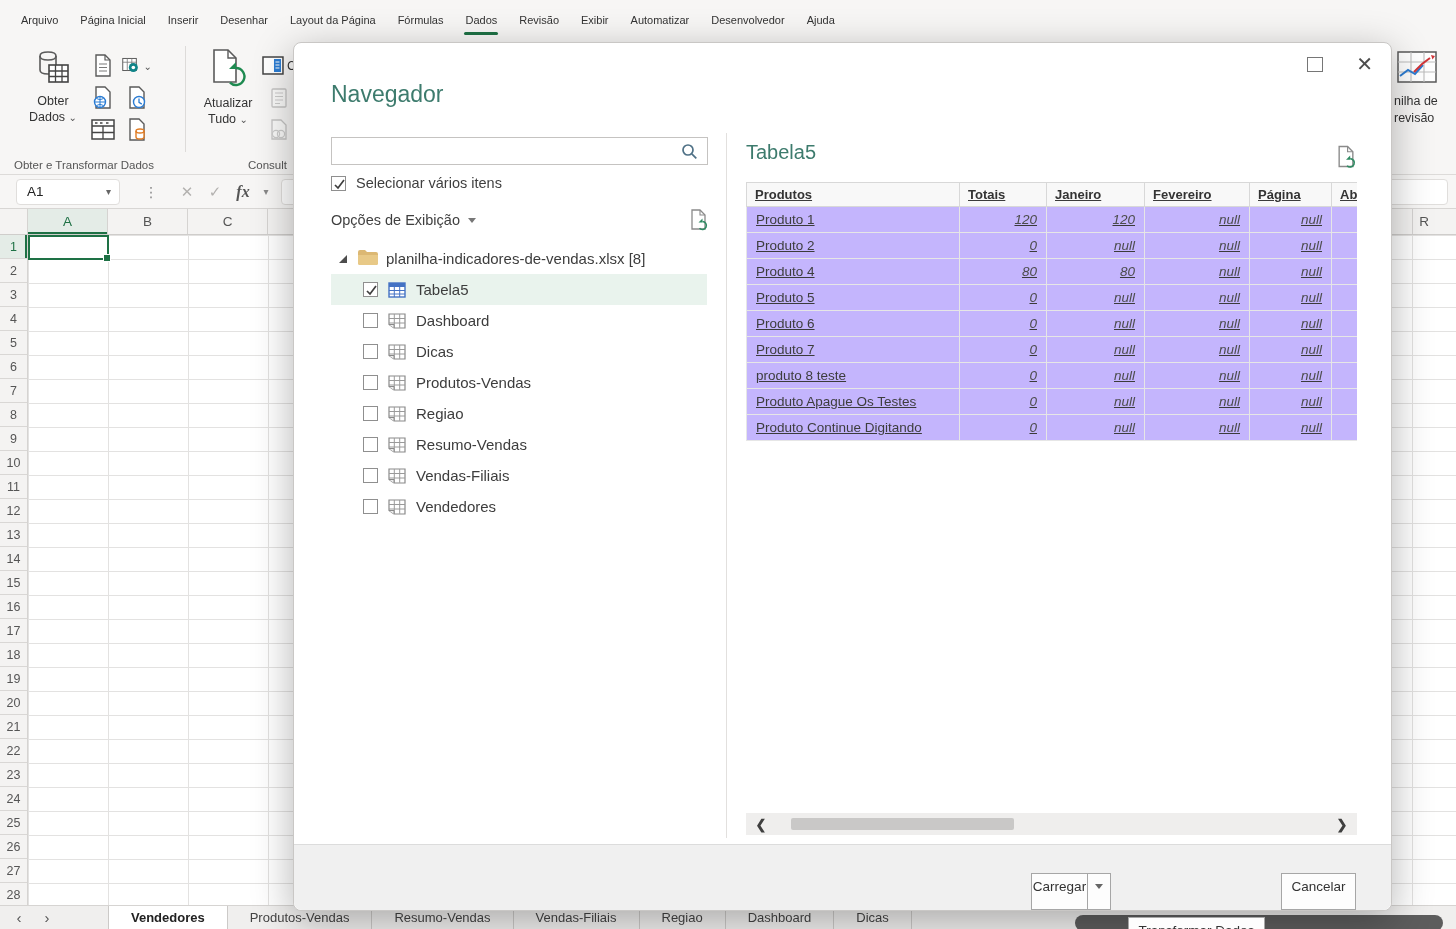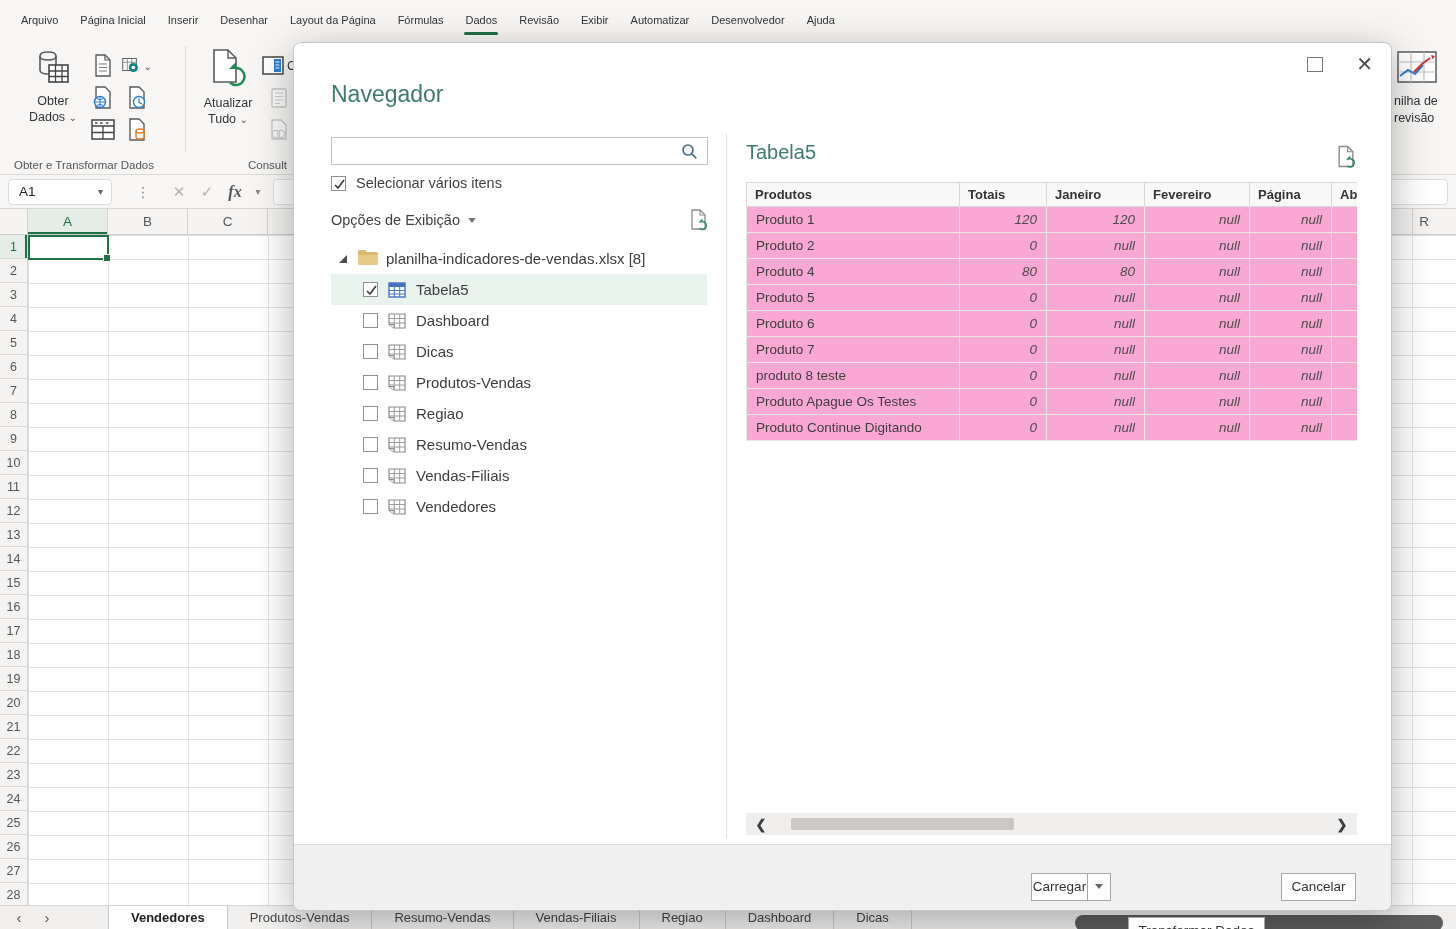--- a/index.html
+++ b/index.html
@@ -24,21 +24,21 @@
   .grp-sep { position:absolute; top:6px; bottom:22px; width:1px; background:#dddbd9; }
   .small-icons { position:absolute; display:grid; grid-template-columns:30px 30px; grid-auto-rows:32px; column-gap:4px; }
   .si { display:flex; align-items:center; justify-content:center; }
   #forecast-part { position:absolute; right:0; top:8px; width:62px; overflow:hidden;
     text-align:left; font-size:12.5px; color:#333; }
   #forecast-part .blabel{ line-height:17px; white-space:nowrap; }
 
   
   #formulabar { position:absolute; left:0; top:175px; width:1456px; height:34px;
     background:#f7f6f5; border-bottom:1px solid #d8d6d4; display:flex; align-items:center; }
-  #namebox { width:104px; height:26px; margin-left:8px; background:#fff; border:1px solid #e0dedc;
+  #namebox { width:104px; height:26px; margin-left:16px; background:#fff; border:1px solid #e0dedc;
     border-radius:4px; display:flex; align-items:center; font-size:13.5px; color:#222; padding-left:10px;gap:13px; }
   #namebox .nb-chev { margin-left:auto; margin-right:8px; color:#666; font-size:10px; }
   .fb-dots { color:#888; margin:0 14px 0 24px; font-size:14px; letter-spacing:1px; }
   .fb-ico { width:28px; text-align:center; font-size:15px; color:#b3b1af; }
   .fb-fx { font-family:"Liberation Serif", serif; font-style:italic; font-weight:bold; color:#555; font-size:16px; }
   #formula-input { flex:1; height:26px; background:#fff; border:1px solid #e0dedc;
     border-radius:4px; margin:0 8px 0 6px; }
 
   
   #grid { position:absolute; left:0; top:209px; width:340px; height:697px; background:#fff; }
@@ -105,38 +105,38 @@
   .tree-row.selected { background:#e9f3ed; }
   .exp-tri { width:0; height:0; border-left:8px solid transparent; border-bottom:8px solid #4d4d4d; margin-right:2px; }
   .tree-label { white-space:nowrap; }
 
   #pane-divider { position:absolute; left:432px; top:90px; height:705px; width:1px; background:#e2e0de; }
 
   
   #preview-title { position:absolute; left:452px; top:98px; font-size:20px; color:#3d7b6d; }
   #preview-refresh { position:absolute; left:1042px; top:102px; }
   #preview-wrap { position:absolute; left:452px; top:139px; width:611px; height:292px; overflow:hidden; }
-  table#preview { border-collapse:collapse; table-layout:fixed; width:675px; background:#f9a8d4; }
+  table#preview { border-collapse:collapse; table-layout:fixed; width:675px; background:#c4b5fd;text-decoration:underline; }
   #preview th { font-size:13px; font-weight:bold; color:#333; text-align:left; background:#f8f8f8;
     border:1px solid #d8d8d8; border-left:none; padding:3px 8px; height:24px; }
   #preview th:first-child { border-left:1px solid #d8d8d8; }
   #preview td { font-size:13.5px; color:#3d3d3d; border-bottom:1px solid #e6e6e6; border-right:1px solid #e6e6e6;
     padding:3px 9px; height:26px; white-space:nowrap; overflow:hidden; }
   #preview td:first-child { border-left:1px solid #e6e6e6; }
   #preview td.val { text-align:right; font-style:italic; color:#4c4c4c; }
   #hscroll { position:absolute; left:452px; top:770px; width:611px; height:22px; background:#efeeed;
     display:flex; align-items:center; }
   #hscroll .arr { width:30px; text-align:center; color:#3f3f3f; font-size:13px; font-weight:bold; }
   #hs-thumb { position:absolute; left:45px; top:5px; width:223px; height:12px; background:#c9c8c7; border-radius:2px; }
   #hscroll .arr.right { position:absolute; right:0; }
 
   
   #dlg-footer { position:absolute; left:0; bottom:0; width:100%; height:66px; background:#f0f0f0;
     border-top:1px solid #dcdcdc; border-radius:0 0 8px 8px; }
-  .btn { position:absolute; top:28px; height:28px; background:#fdfdfd; border:1px solid #a6a6a6;
+  .btn { position:absolute; top:28px; height:37px; background:#fdfdfd; border:1px solid #a6a6a6;
     font-size:13.5px; color:#333; text-align:center; line-height:25px; }
   #btn-load { left:737px; width:56px; border-right:none; }
   #btn-load-dd { left:793px; width:24px; }
   #btn-load-dd .dd-tri { margin:10px auto 0; width:0; height:0; border-left:4px solid transparent;
     border-right:4px solid transparent; border-top:5px solid #666; }
   #btn-transform { left:834px; width:137px;margin-top:44px; }
   #btn-cancel { left:987px; width:75px; }
 </style>
 </head>
 <body>

